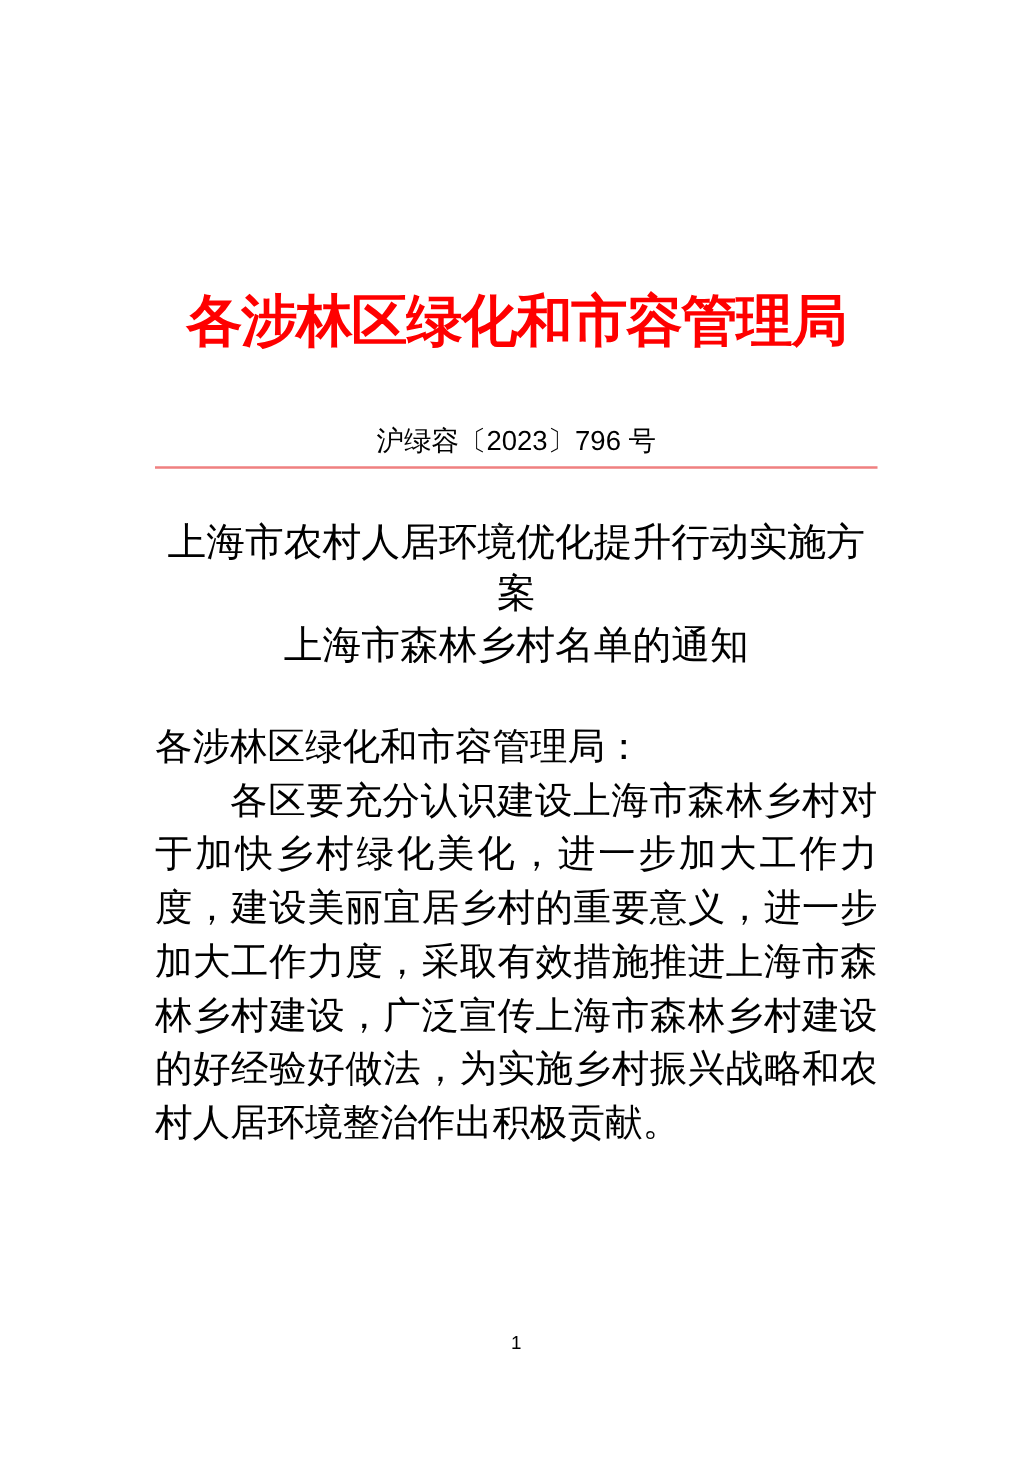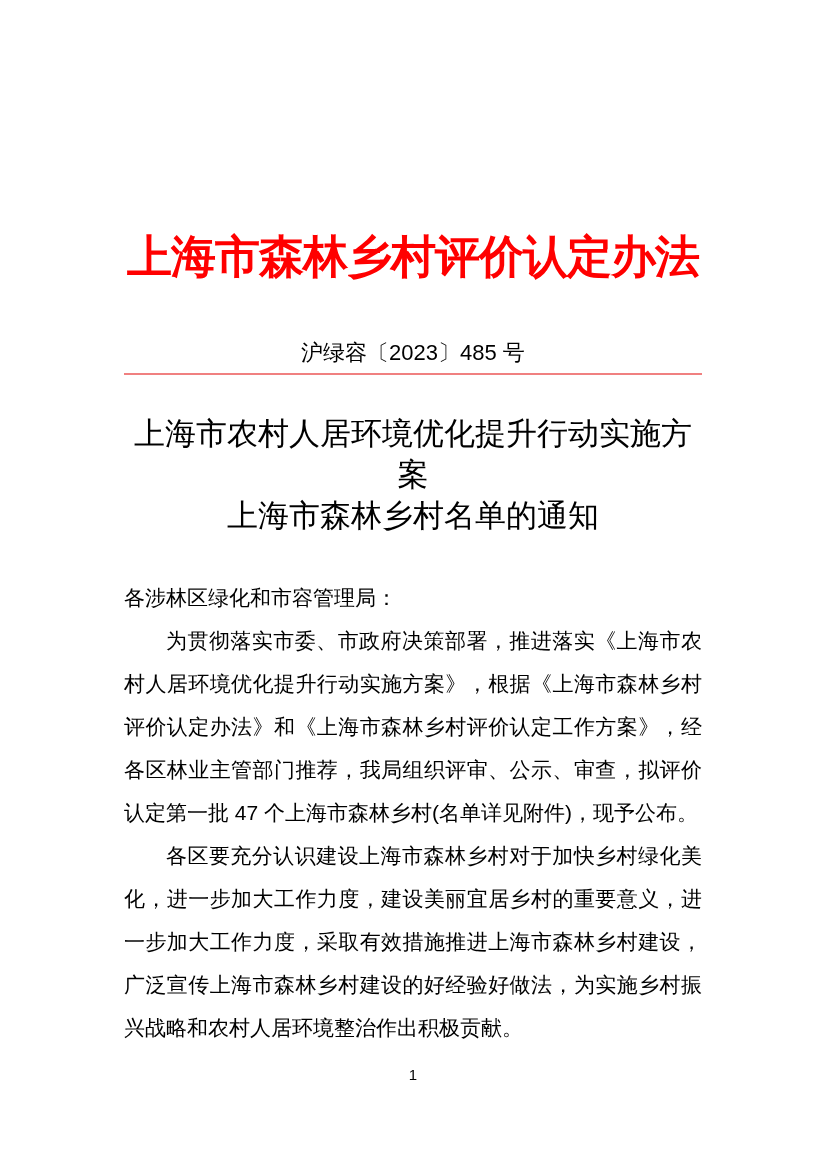--- a/index.html
+++ b/index.html
@@ -45,21 +45,21 @@
   .doc-title {
     margin-top: 38px;
     font-size: 31px;
     line-height: 41px;
     text-align: center;
     color: #000000;
     font-weight: normal;
   }
   .body-text {
     margin-top: 40px;
-    font-size: 21px;
+    font-size: 30px;
     line-height: 43px;
     text-align: justify;
     text-align-last: left;
   }
   .body-text p {
     margin: 0;
     padding: 0;
   }
   .salutation {
     text-indent: 0;
@@ -77,33 +77,32 @@
     line-height: 18px;
     color: #000000;
   }
 </style>
 </head>
 <body>
 
 <div class="page">
   <div class="content">
 
-    <div class="agency-title">上海市森林乡村评价认定办法</div>
+    <div class="agency-title">各涉林区绿化和市容管理局</div>
 
-    <div class="doc-number">沪绿容〔2023〕485 号</div>
+    <div class="doc-number">沪绿容〔2023〕796 号</div>
 
     <div class="red-rule"></div>
 
     <div class="doc-title">
       <div>上海市农村人居环境优化提升行动实施方案</div>
       <div>上海市森林乡村名单的通知</div>
     </div>
 
     <div class="body-text">
       <p class="salutation">各涉林区绿化和市容管理局：</p>
-      <p class="para">为贯彻落实市委、市政府决策部署，推进落实《上海市农村人居环境优化提升行动实施方案》，根据《上海市森林乡村评价认定办法》和《上海市森林乡村评价认定工作方案》，经各区林业主管部门推荐，我局组织评审、公示、审查，拟评价认定第一批 47 个上海市森林乡村(名单详见附件)，现予公布。</p>
       <p class="para">各区要充分认识建设上海市森林乡村对于加快乡村绿化美化，进一步加大工作力度，建设美丽宜居乡村的重要意义，进一步加大工作力度，采取有效措施推进上海市森林乡村建设，广泛宣传上海市森林乡村建设的好经验好做法，为实施乡村振兴战略和农村人居环境整治作出积极贡献。</p>
     </div>
 
   </div>
 
   <div class="page-number">1</div>
 </div>
 
 </body></html>

